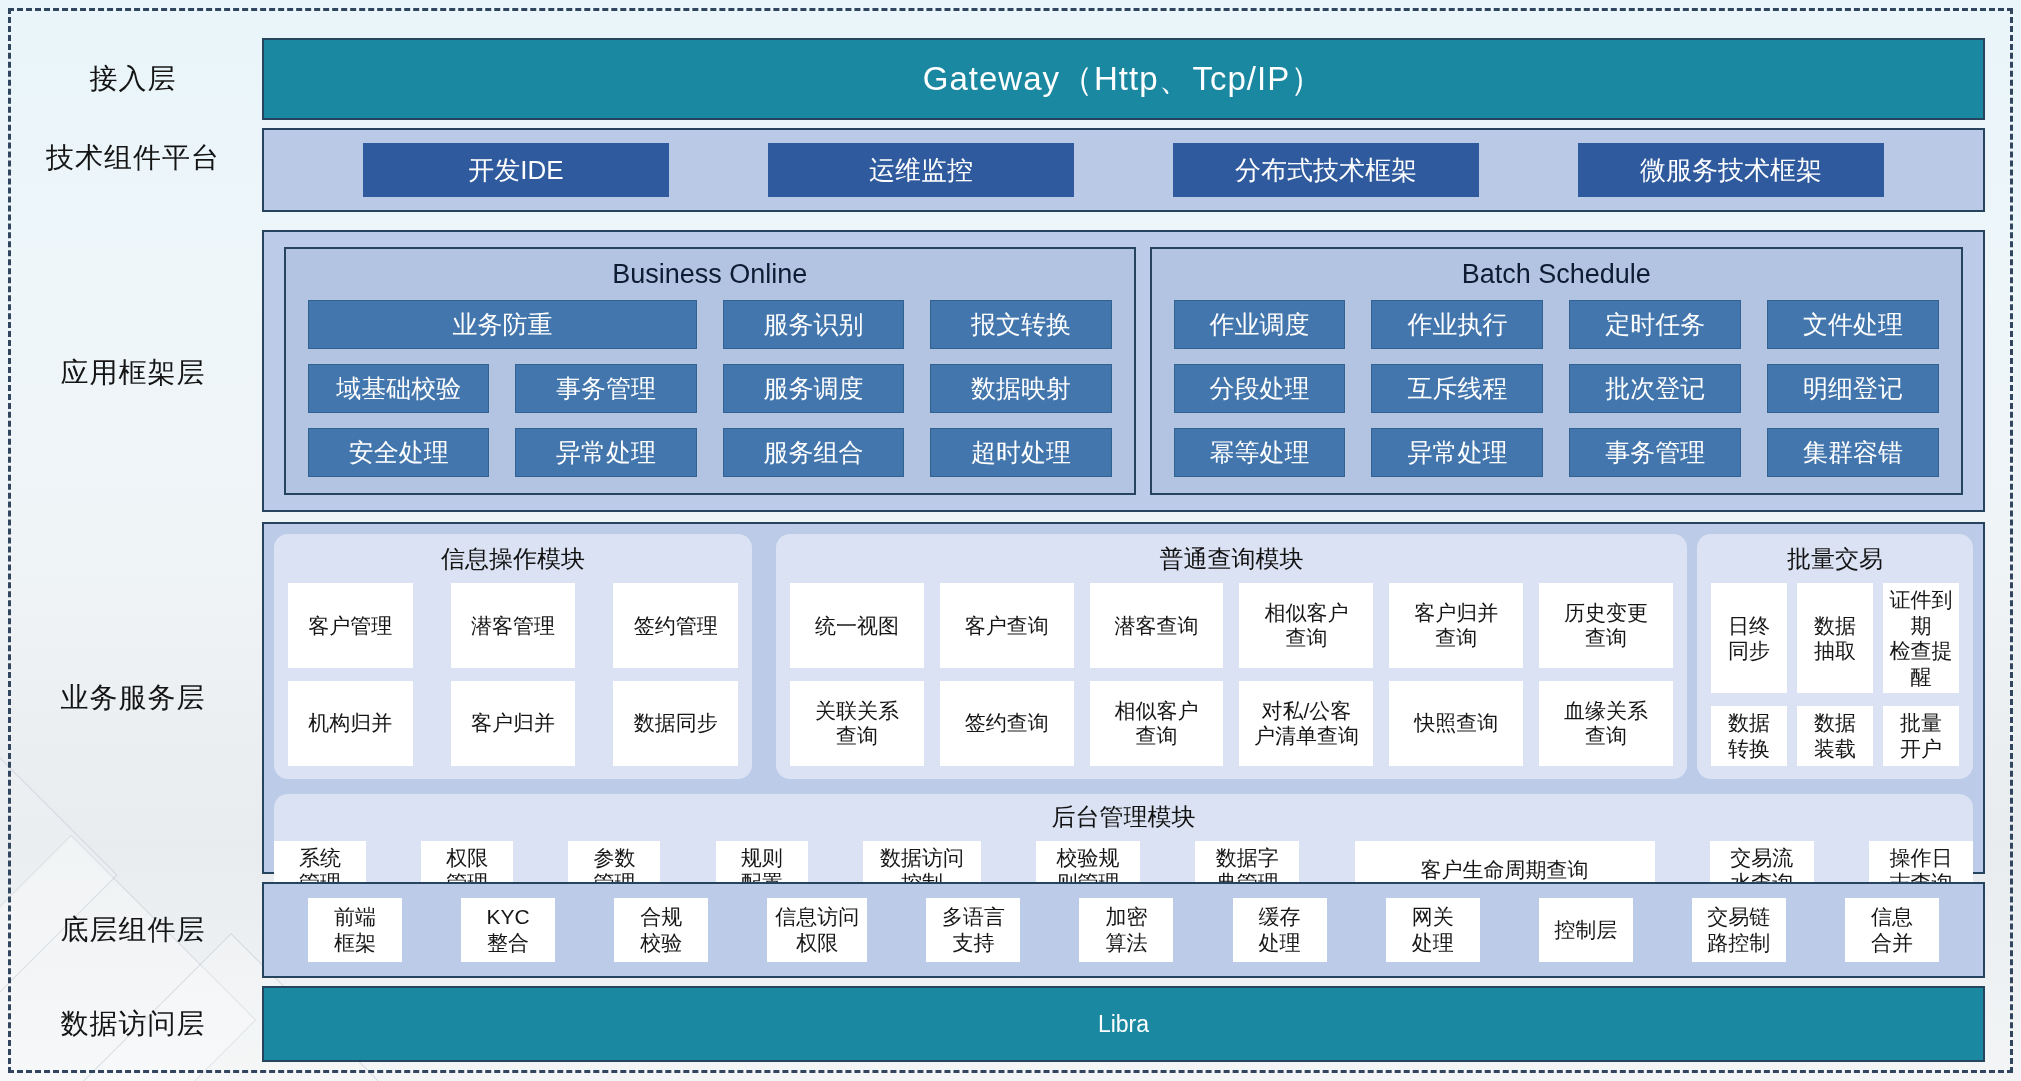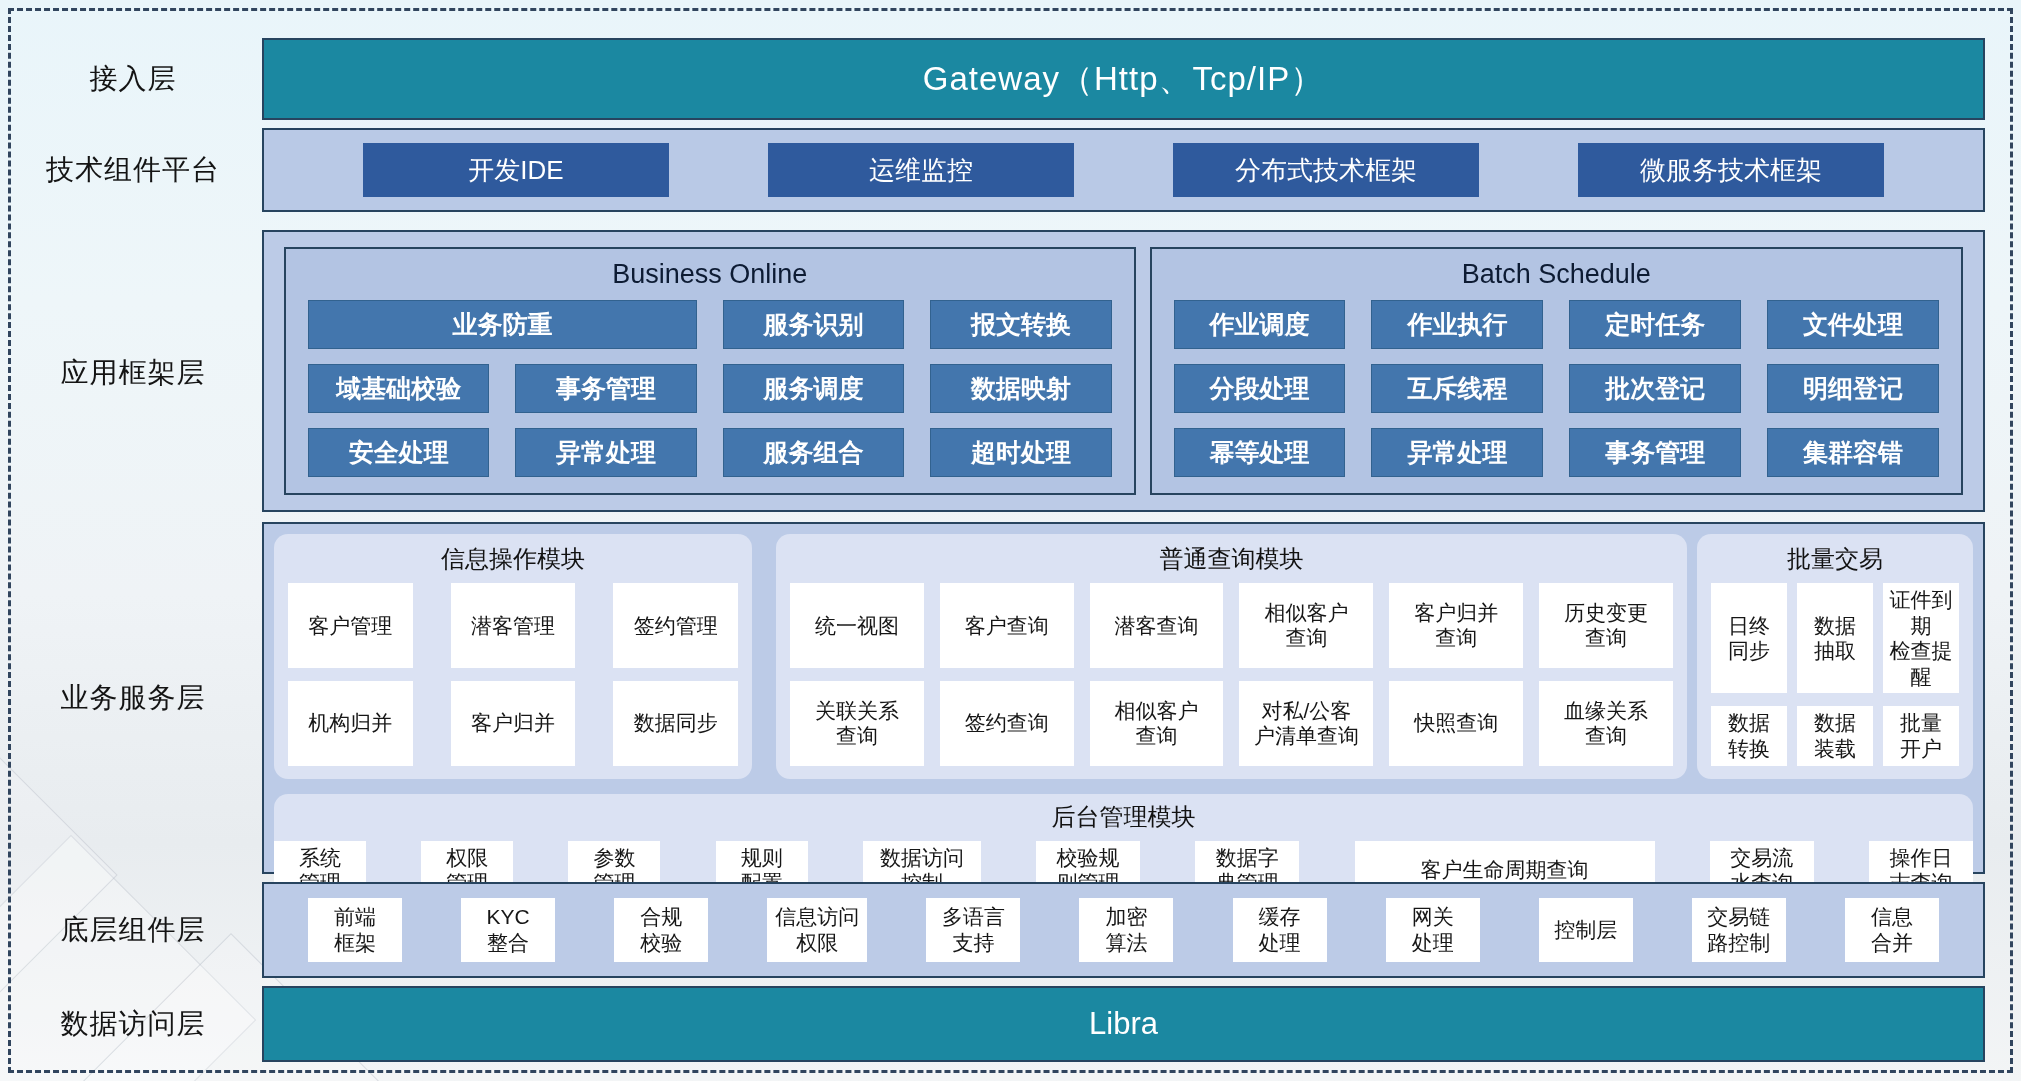--- a/index.html
+++ b/index.html
@@ -39,21 +39,21 @@
   
   .layer-app{top:230px;height:282px;background:#bccbe7;border:2px solid #27445f;
     display:flex;gap:14px;padding:15px 20px;}
   .fw-group{border:2px solid #27445f;background:#b3c4e3;display:flex;flex-direction:column;
     padding:4px 22px 16px;box-sizing:border-box;}
   .fw-bo{flex:1.05;}
   .fw-bs{flex:1;}
   .group-title{text-align:center;font-size:27px;color:#0d1b33;padding:6px 0 10px;}
   .group-grid{display:grid;grid-template-columns:repeat(4,1fr);gap:15px 26px;flex:1;}
   .fw-btn{background:#4376ad;border:1px solid #32628f;color:#fff;font-size:25px;
-    display:flex;align-items:center;justify-content:center;font-weight:bold;}
+    display:flex;align-items:center;justify-content:center;}
   .span2{grid-column:1 / 3;}
 
   
   .layer-service{top:522px;height:352px;background:#bccbe7;border:2px solid #27445f;
     display:flex;flex-direction:column;gap:15px;padding:10px;}
   .service-top{display:flex;gap:10px;flex:1;}
   .panel{background:#dbe2f3;border-radius:14px;padding:4px 14px 13px;display:flex;flex-direction:column;box-sizing:border-box;}
   .panel-title{text-align:center;font-size:24px;color:#121212;padding:5px 0 8px;}
   .panel-grid{display:grid;flex:1;row-gap:13px;}
   .panel-info{width:478px;}
@@ -73,33 +73,33 @@
   .aw-xl{width:300px;}
 
   
   .layer-base{top:882px;height:96px;background:#bccbe7;border:2px solid #27445f;
     display:flex;align-items:center;justify-content:space-between;padding:0 44px;}
   .base-cell{min-width:94px;height:64px;padding:2px 8px;}
 
   
   .layer-data{top:986px;height:76px;background:#1b88a1;border:2px solid #27445f;
     display:flex;align-items:center;justify-content:center;}
-  .bar-text-sm{color:#ffffff;font-size:31px;}
+  .bar-text-sm{color:#ffffff;font-size:23px;}
 </style>
 </head>
 <body>
 
 <div class="page">
   <div class="wm wm1"></div>
   <div class="wm wm2"></div>
   <div class="wm wm3"></div>
   <div class="frame"></div>
 
   <div class="side-label" style="top:38px;height:82px;">接入层</div>
-  <div class="side-label" style="top:128px;height:84px;">技术组件平台</div>
+  <div class="side-label" style="top:116px;height:84px;">技术组件平台</div>
   <div class="side-label" style="top:232px;height:282px;">应用框架层</div>
   <div class="side-label" style="top:522px;height:352px;">业务服务层</div>
   <div class="side-label" style="top:882px;height:96px;">底层组件层</div>
   <div class="side-label" style="top:986px;height:76px;">数据访问层</div>
 
   <div class="layer layer-access">
     <div class="bar-text">Gateway（Http、Tcp/IP）</div>
   </div>
 
   <div class="layer layer-tech">

